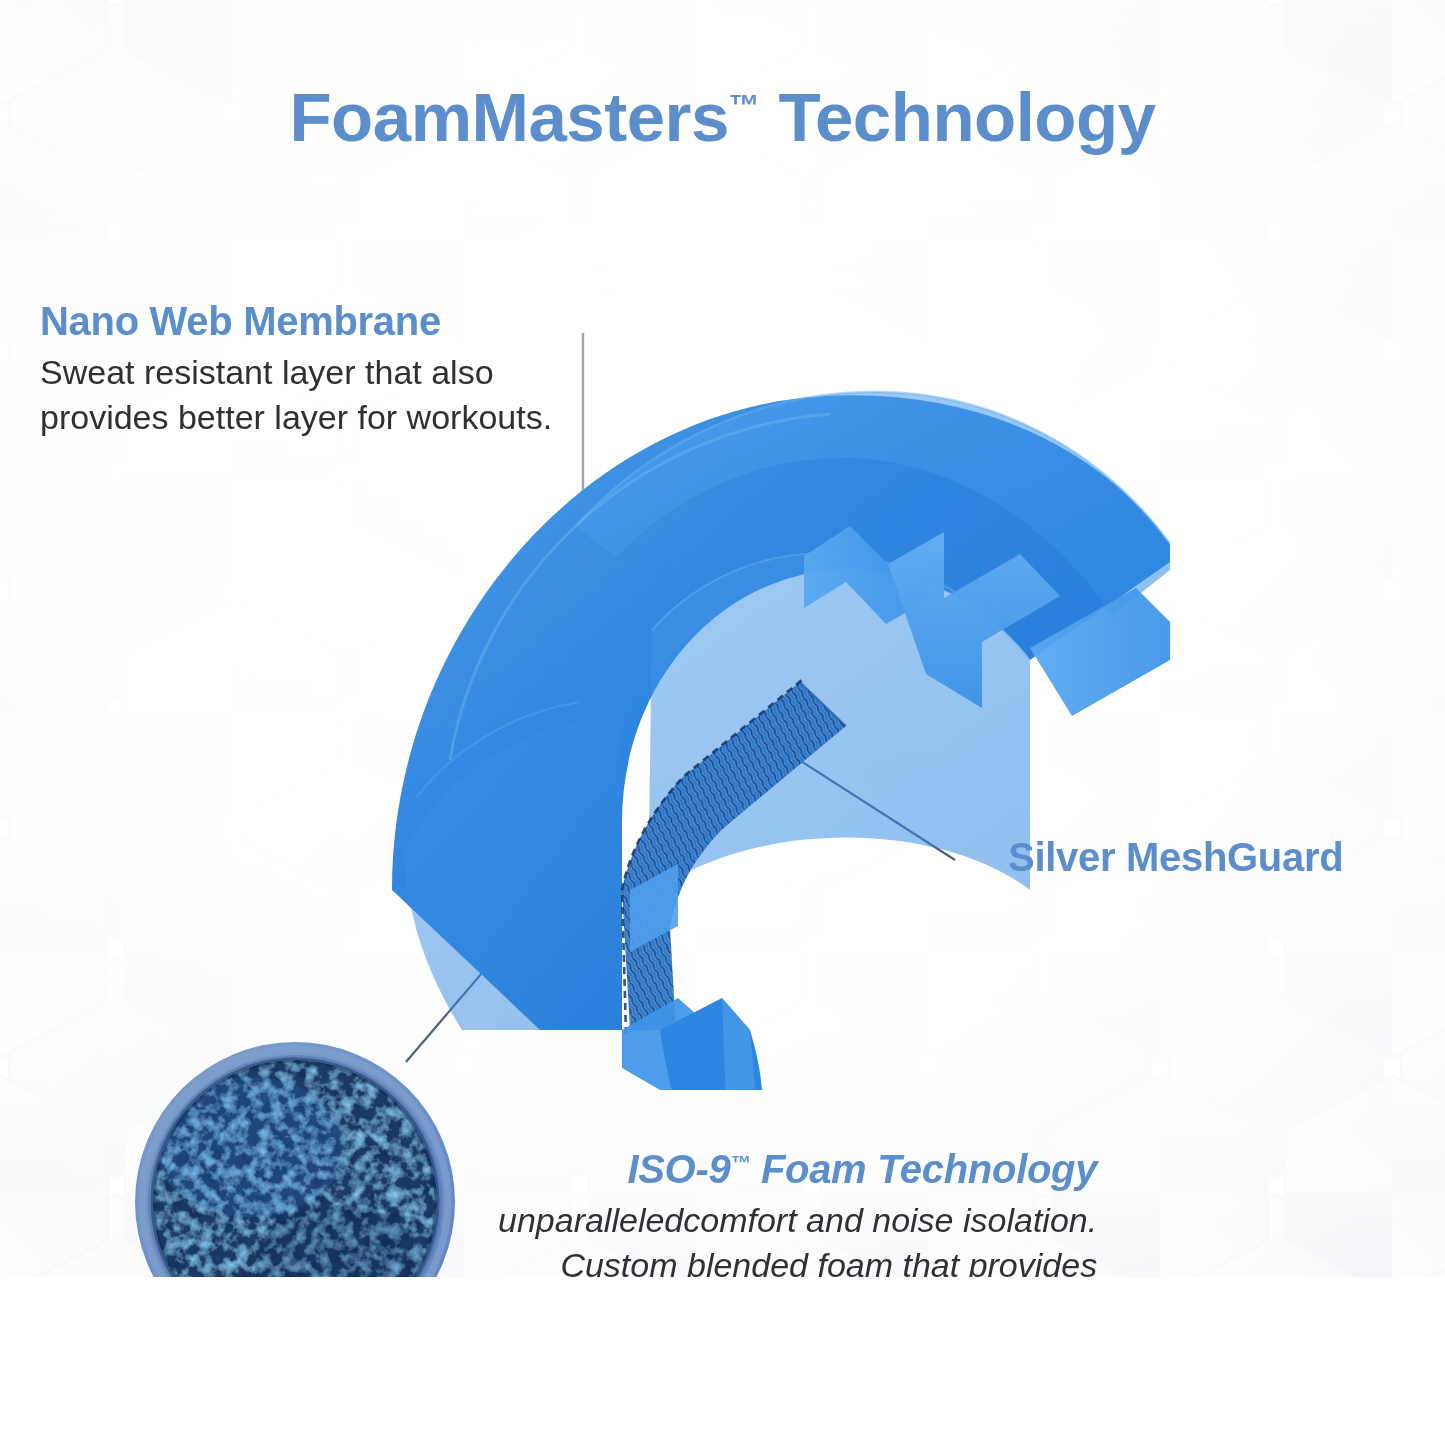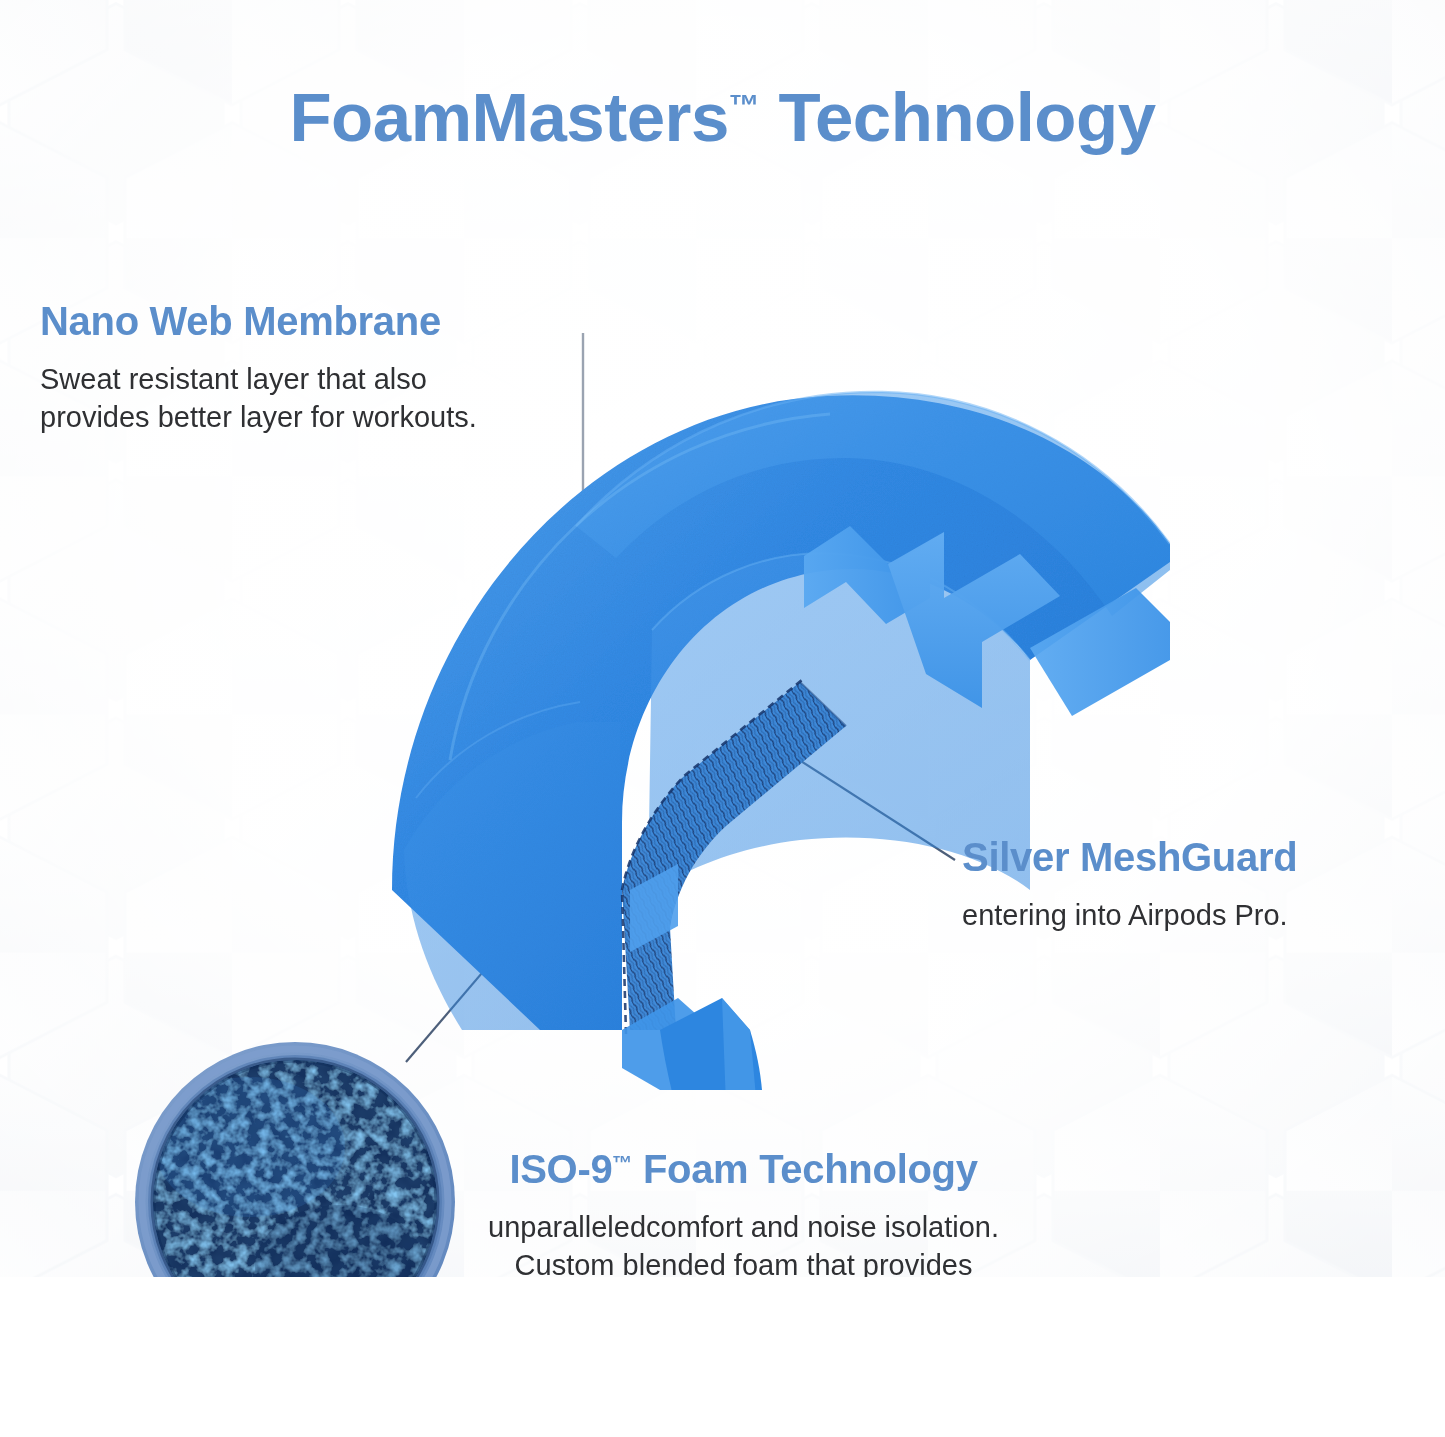--- a/index.html
+++ b/index.html
@@ -43,30 +43,30 @@
   .callout .hd{
     font-size:40px;
     font-weight:700;
     color:#5b8ecb;
     letter-spacing:-0.3px;
     line-height:1.06;
     white-space:nowrap;
   }
   .callout .hd .tm{font-size:20px;vertical-align:13px;}
   .callout .bd{
-    margin-top:19px;
-    font-size:29px;
+    margin-top:8px;
+    font-size:34px;
     line-height:1.30;
     color:#2f3033;
     font-weight:400;
   }
 
   #co-nano{left:40px;top:300px;text-align:left;}
-  #co-mesh{left:962px;top:836px;text-align:left;}
-  #co-foam{left:488px;top:1148px;text-align:center;}
+  #co-mesh{left:1008px;top:836px;text-align:center;}
+  #co-foam{left:498px;top:1148px;text-align:right;font-style:italic;}
 
   
   .leaders{position:absolute;inset:0;pointer-events:none;}
 
   
   .product{
     position:absolute;
     left:330px;top:330px;
     width:840px;height:760px;
   }
@@ -391,21 +391,20 @@
     <div class="hd">Nano Web Membrane</div>
     <div class="bd">
       <div>Sweat resistant layer that also</div>
       <div>provides better layer for workouts.</div>
     </div>
   </div>
 
   <div class="callout" id="co-mesh">
     <div class="hd">Silver MeshGuard</div>
     <div class="bd">
-      <div>entering into Airpods Pro.</div>
     </div>
   </div>
 
   <div class="callout" id="co-foam">
     <div class="hd"><span>ISO-9</span><span class="tm">™</span><span> Foam Technology</span></div>
     <div class="bd">
       <div>unparalleledcomfort and noise isolation.</div>
       <div>Custom blended foam that provides</div>
     </div>
   </div>

